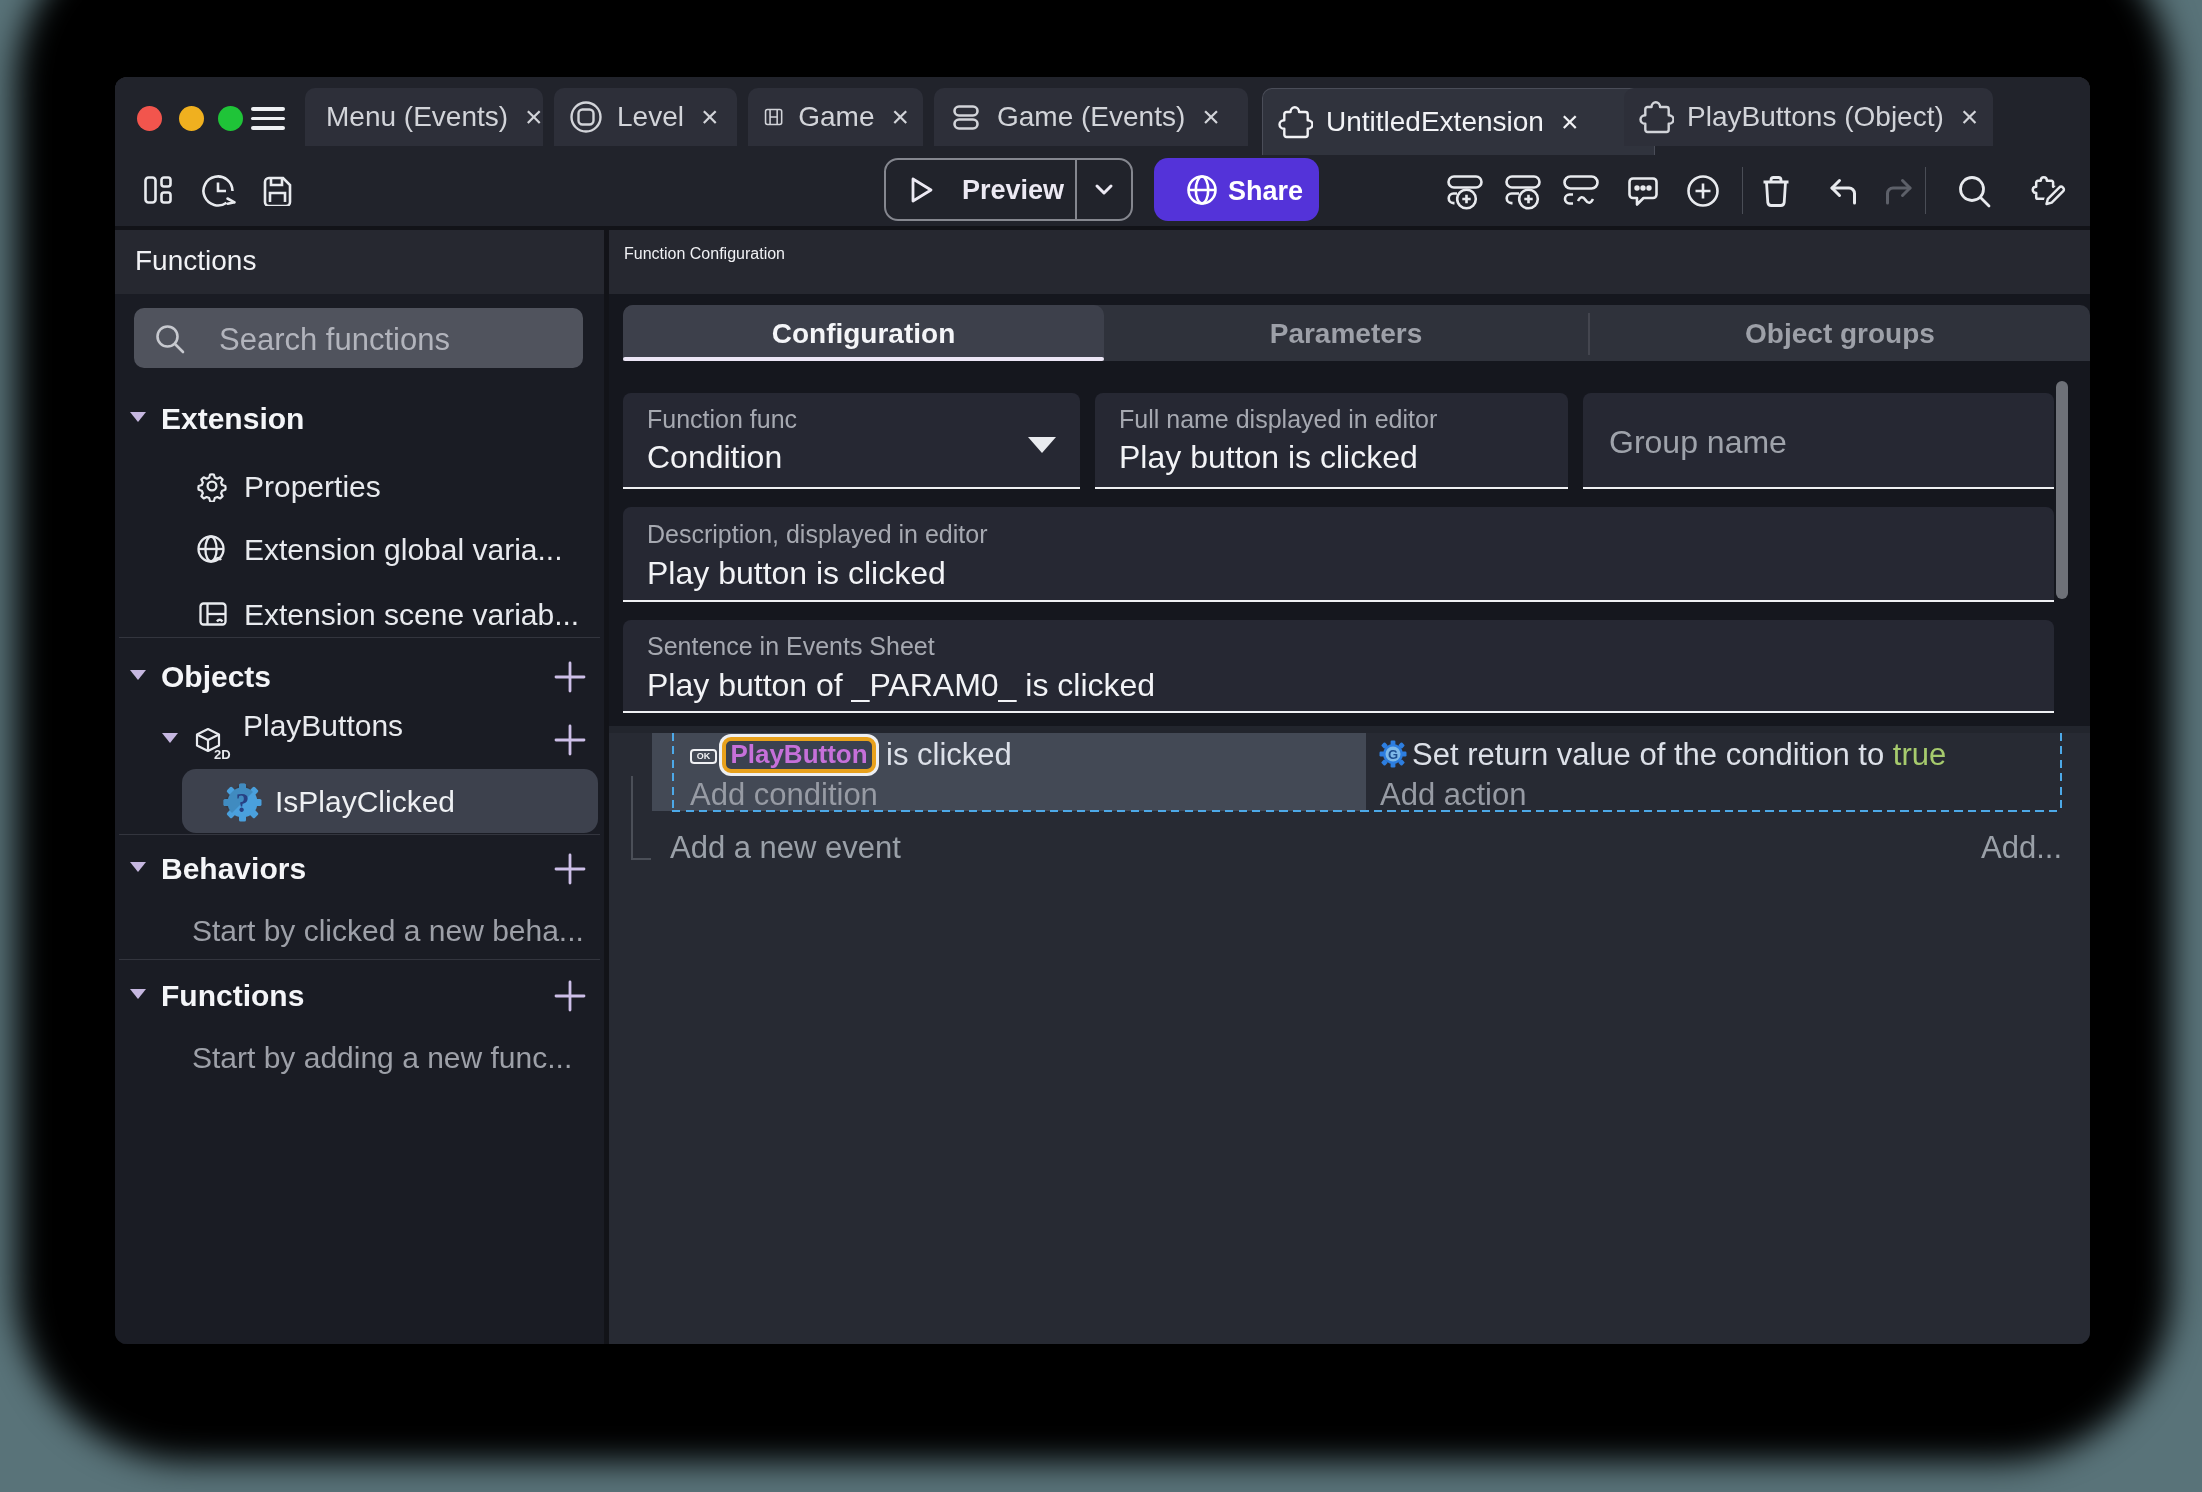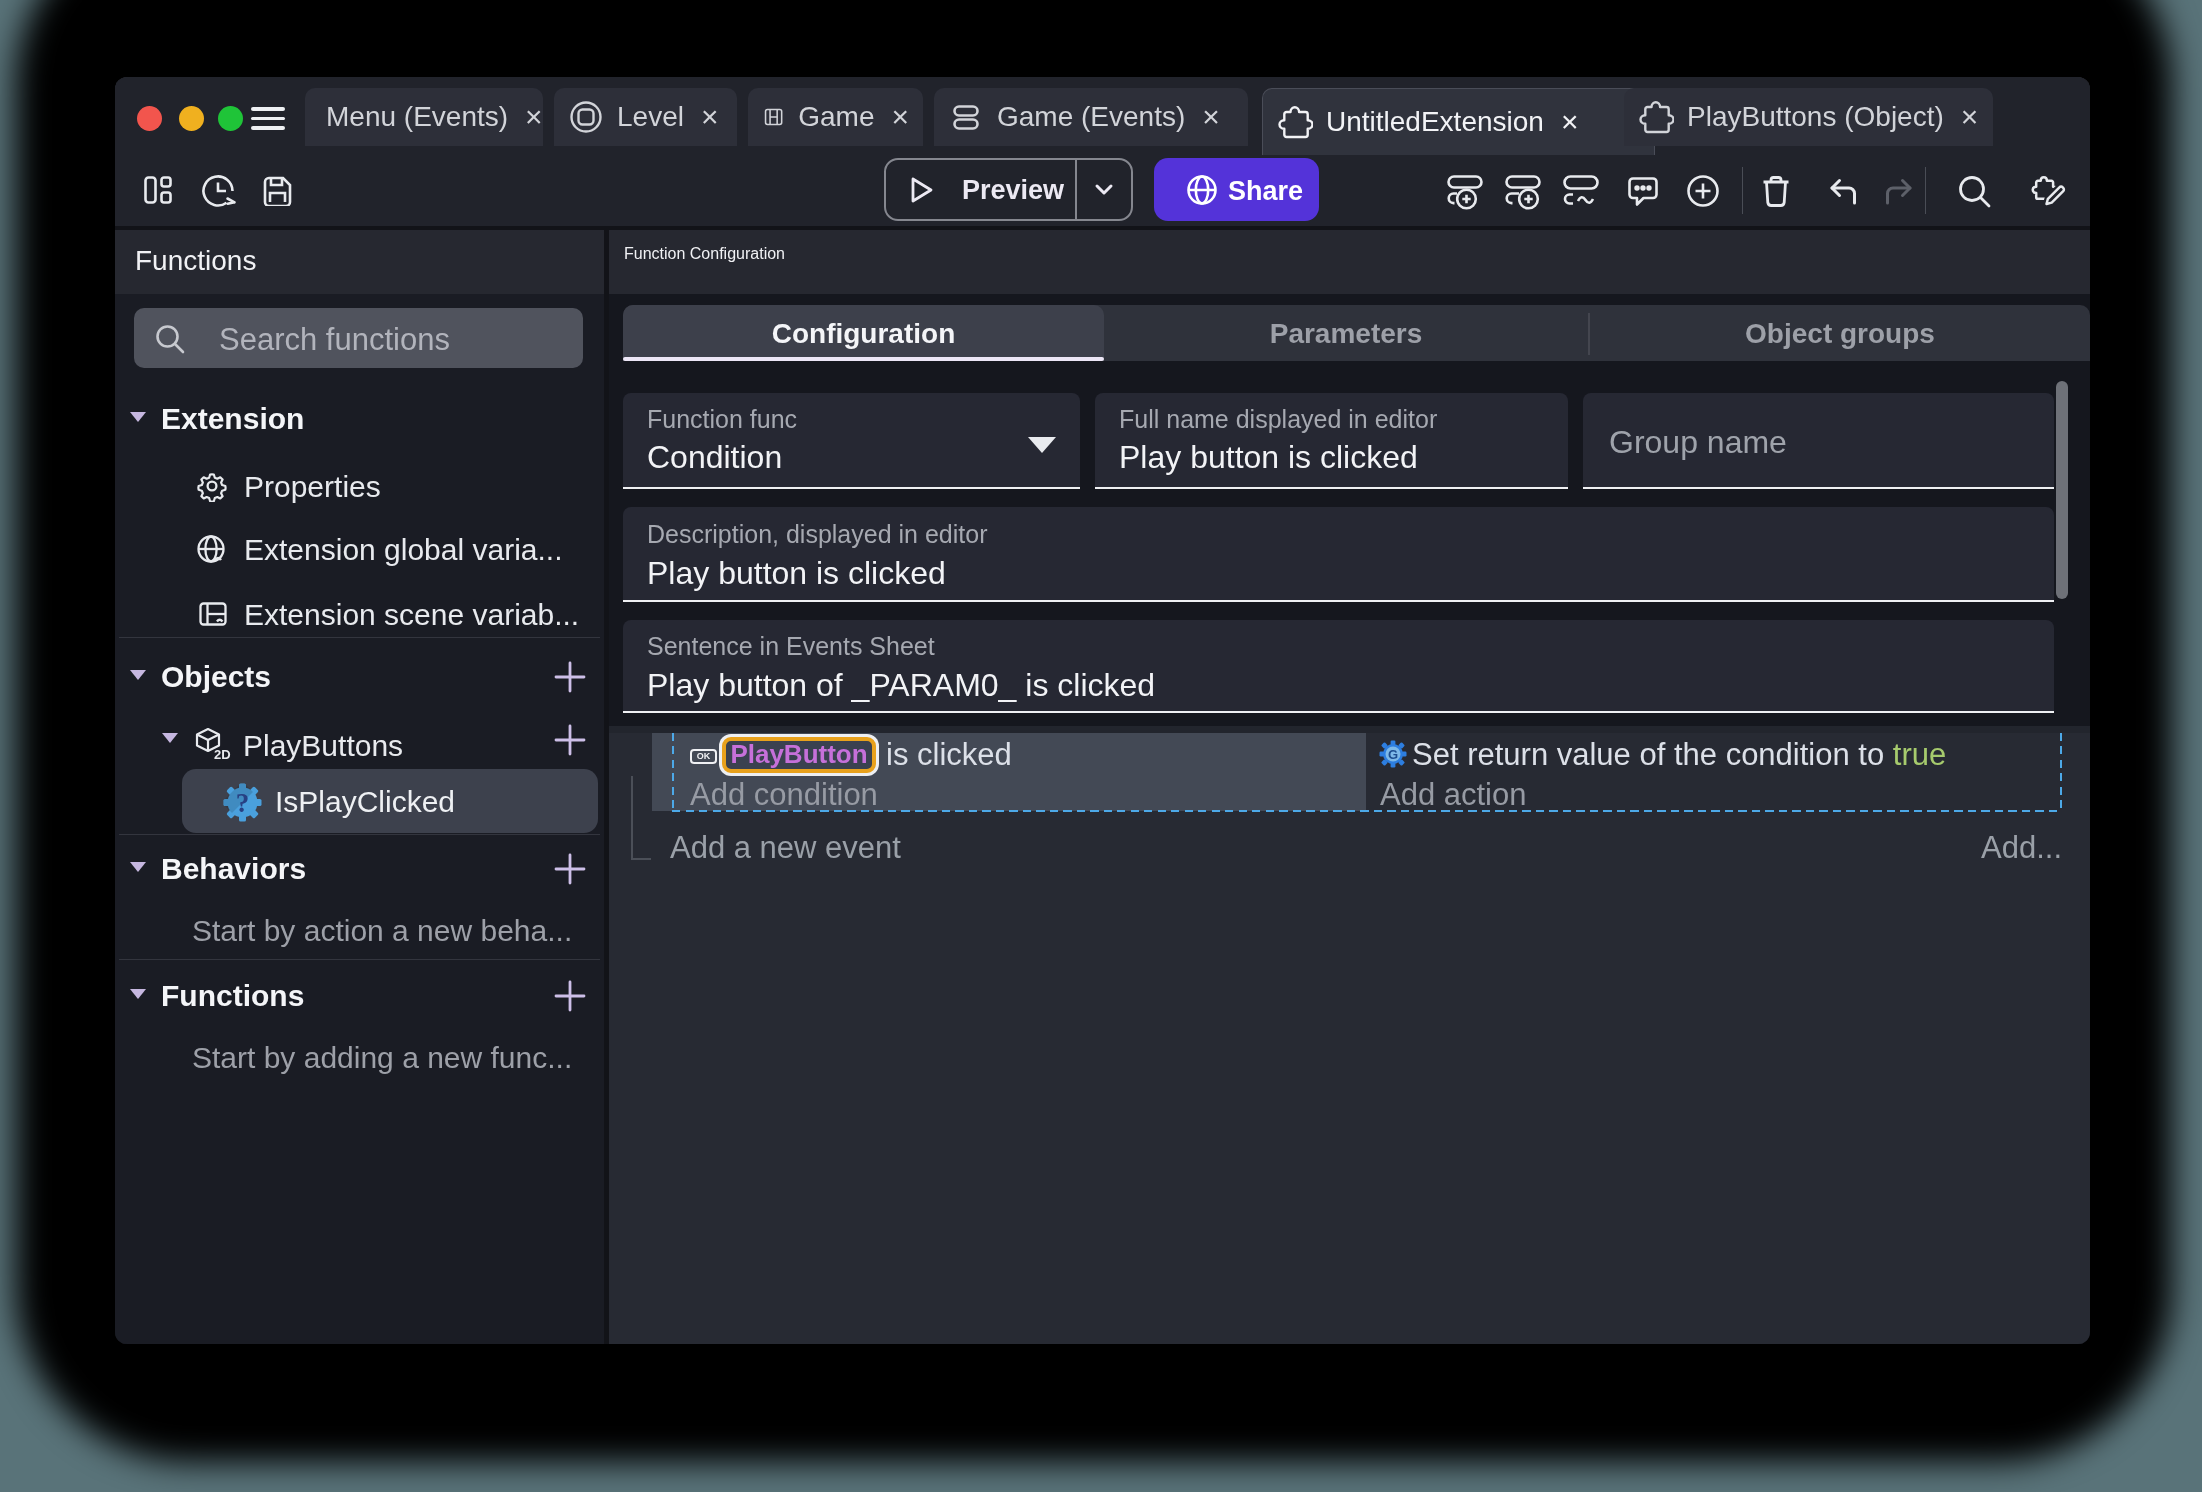--- a/index.html
+++ b/index.html
@@ -264,21 +264,21 @@
       </div>
   <div class="abs tri" style="left:47px;top:656px;"></div>
   <div class="abs" style="left:77px;top:648px;">
     <svg width="36" height="36" viewBox="0 0 36 36" fill="none" stroke="#e8eaee" stroke-width="2.2">
           <path d="M16 4 L27 9.5 V20.5 L16 26 L5 20.5 V9.5 Z" stroke-linejoin="round"></path>
           <path d="M5 9.5 L16 15 L27 9.5" stroke-linejoin="round"></path>
           <path d="M16 15 V26"></path>
         </svg>
     <div class="txt" style="left:22px;top:22px;font-size:13px;font-weight:bold;color:#e8eaee;">2D</div>
   </div>
-  <div class="txt" style="left:128px;top:652px;font-size:30px;color:#e8eaee;">PlayButtons</div>
+  <div class="txt" style="left:128px;top:632px;font-size:30px;color:#e8eaee;">PlayButtons</div>
   <div class="abs" style="left:439px;top:647px;">
         <svg width="32" height="32" viewBox="0 0 32 32">
           <path d="M16 2 V30 M2 16 H30" stroke="#cdbfe8" stroke-width="2.8" stroke-linecap="round"></path>
         </svg>
       </div>
 
   <div class="abs" style="left:67px;top:692px;width:416px;height:64px;background:#3d414d;border-radius:14px;"></div>
   <div class="abs" style="left:107px;top:705px;">
     <svg width="41" height="41" viewBox="0 0 41 41">
       <g fill="#4aa0dd">
@@ -298,21 +298,21 @@
   </div>
   <div class="txt" style="left:160px;top:708px;font-size:30px;color:#eef0f3;">IsPlayClicked</div>
   <div class="abs" style="left:4px;top:757px;width:481px;height:1px;background:#33353e;"></div>
   <div class="abs tri" style="left:15px;top:785px;"></div>
   <div class="txt" style="left:46px;top:775px;font-size:30px;font-weight:bold;color:#f4f5f8;">Behaviors</div>
   <div class="abs" style="left:439px;top:776px;">
         <svg width="32" height="32" viewBox="0 0 32 32">
           <path d="M16 2 V30 M2 16 H30" stroke="#cdbfe8" stroke-width="2.8" stroke-linecap="round"></path>
         </svg>
       </div>
-  <div class="txt" style="left:77px;top:837px;font-size:30px;color:#9da0a8;">Start by action a new beha...</div>
+  <div class="txt" style="left:77px;top:837px;font-size:30px;color:#9da0a8;">Start by clicked a new beha...</div>
   <div class="abs" style="left:4px;top:882px;width:481px;height:1px;background:#33353e;"></div>
   <div class="abs tri" style="left:15px;top:912px;"></div>
   <div class="txt" style="left:46px;top:902px;font-size:30px;font-weight:bold;color:#f4f5f8;">Functions</div>
   <div class="abs" style="left:439px;top:903px;">
         <svg width="32" height="32" viewBox="0 0 32 32">
           <path d="M16 2 V30 M2 16 H30" stroke="#cdbfe8" stroke-width="2.8" stroke-linecap="round"></path>
         </svg>
       </div>
   <div class="txt" style="left:77px;top:964px;font-size:30px;color:#9da0a8;">Start by adding a new func...</div>
 

